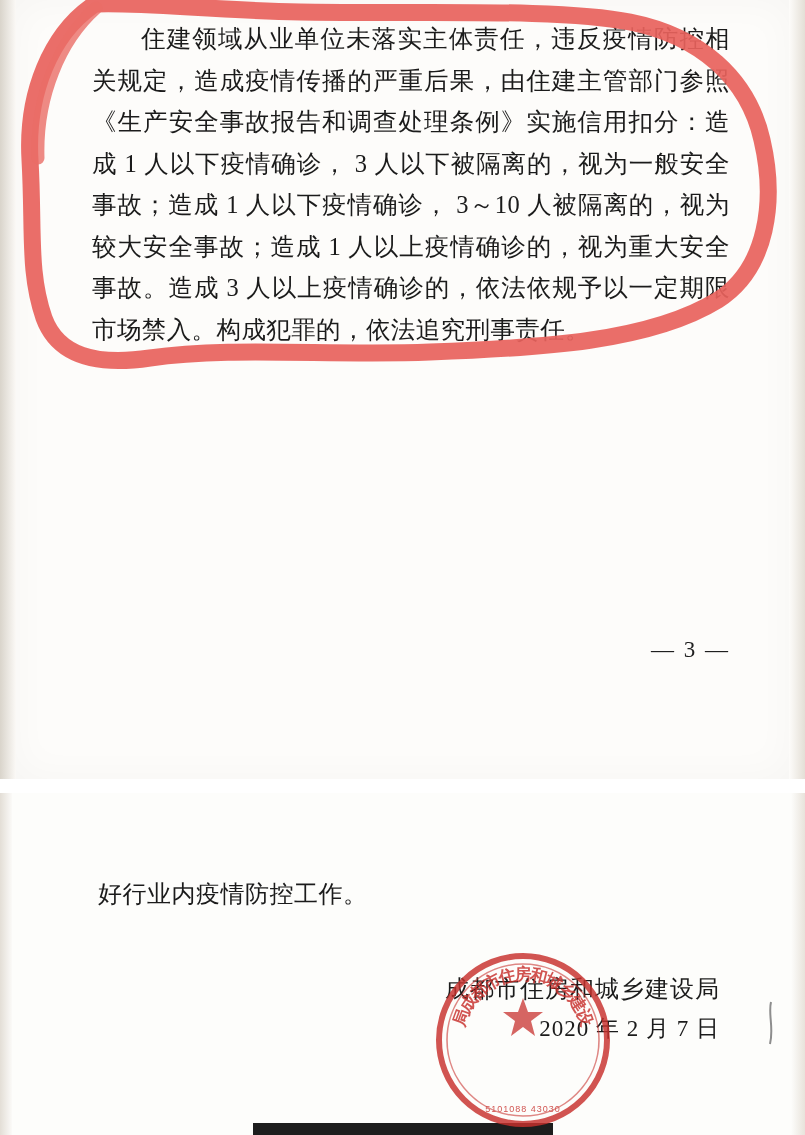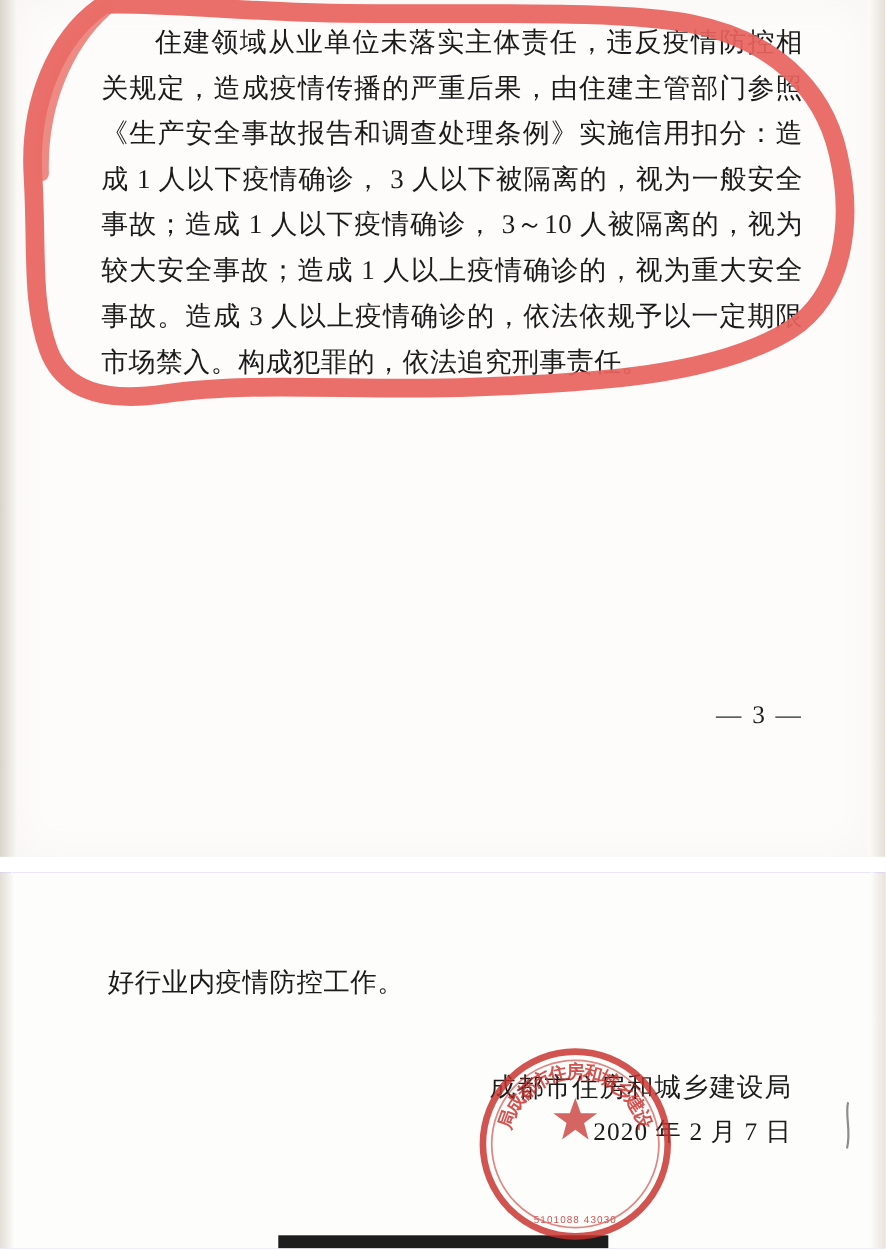--- a/index.html
+++ b/index.html
@@ -108,21 +108,21 @@
     background: #ffffff;
   }
 
   
   .page-two {
     position: absolute;
     left: 0;
     top: 793px;
     width: 805px;
     height: 342px;
-    background: #c4b5fd;
+    background: #3b82f6;
     overflow: hidden;
   }
   .page-two-paper {
     position: absolute;
     left: 10px;
     top: 0;
     width: 785px;
     height: 342px;
     background: #fdfdfb;
   }

